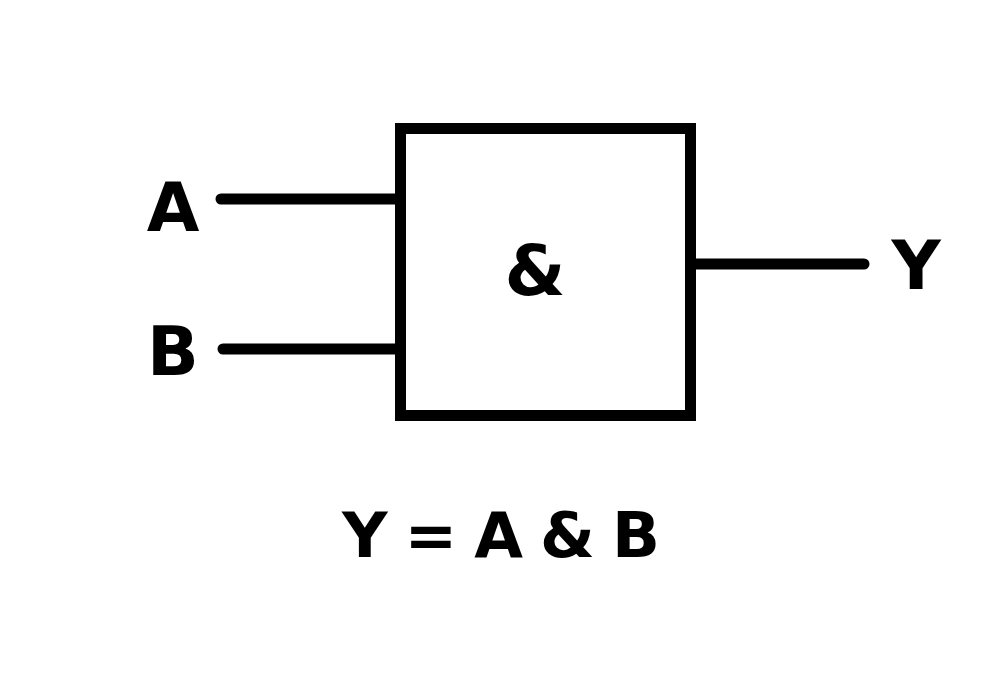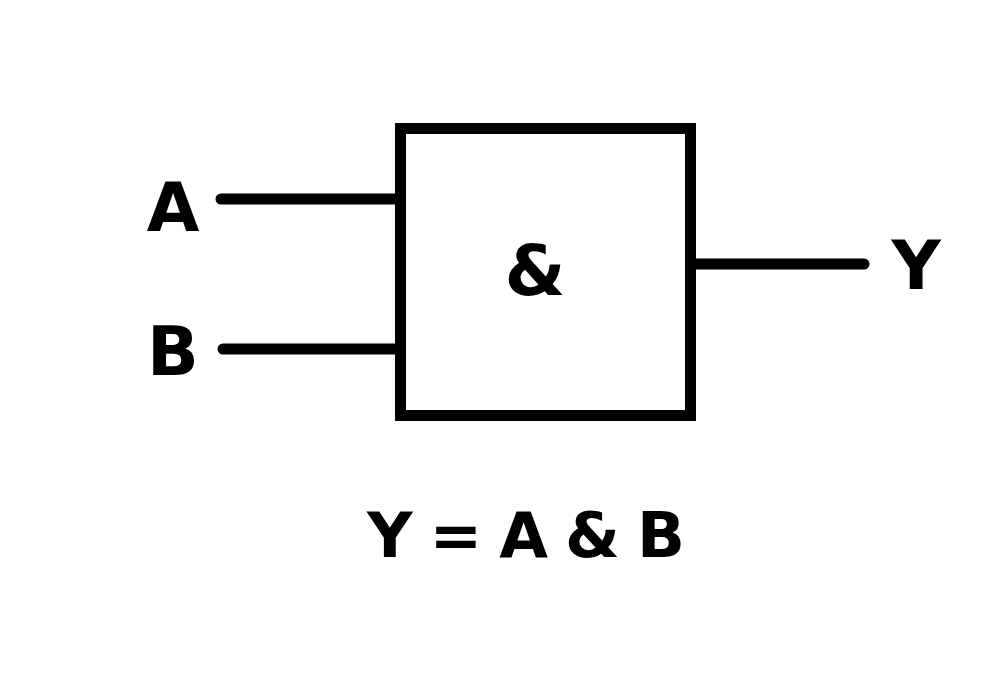--- a/index.html
+++ b/index.html
@@ -29,21 +29,21 @@
     color: #000000;
     font-weight: 700;
     line-height: 1;
     white-space: nowrap;
     user-select: none;
   }
   .lbl-input-a   { left: 173px; top: 208px; font-size: 68px; }
   .lbl-input-b   { left: 173px; top: 352px; font-size: 68px; }
   .lbl-output-y  { left: 916px; top: 266px; font-size: 68px; }
   .lbl-gate-amp  { left: 535px; top: 271px; font-size: 70px; }
-  .lbl-equation  { left: 526px; top: 535px; font-size: 63px; word-spacing: -5px; }
+  .lbl-equation  { left: 501px; top: 535px; font-size: 63px; word-spacing: -5px; }
 </style>
 </head>
 <body>
 
 <div class="stage">
 
   <svg class="wires-svg" viewBox="0 0 982 682" xmlns="http://www.w3.org/2000/svg" aria-hidden="true">
 
     <rect x="400.5" y="128.5" width="290" height="287" fill="none" stroke="#000000" stroke-width="11"></rect>
 

